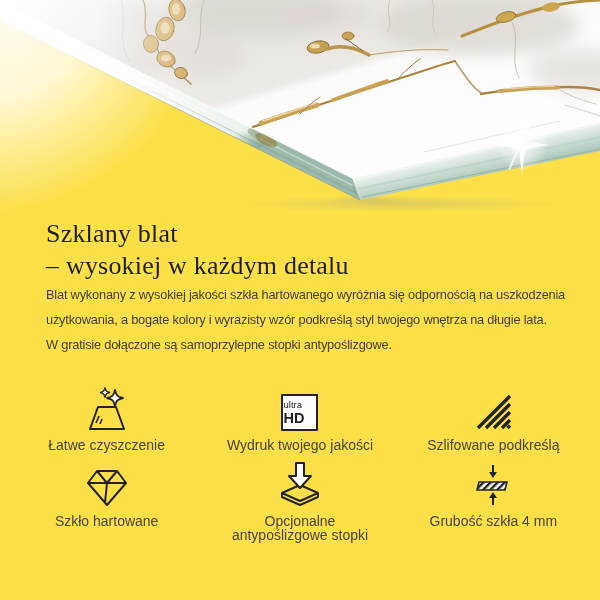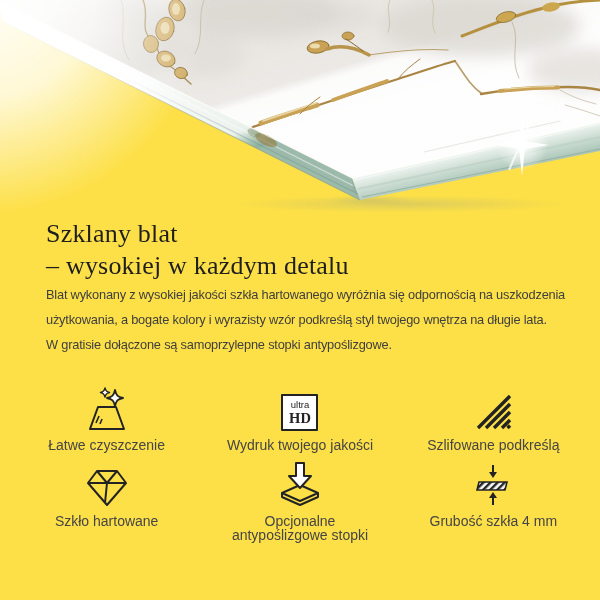--- a/index.html
+++ b/index.html
@@ -10,23 +10,23 @@
   .content{padding:0 46px;}
   h1{font-family:"Liberation Serif","DejaVu Serif",serif;font-weight:400;font-size:26px;line-height:32px;
      letter-spacing:.2px;color:#1e1e1e;margin:3px 0 0;}
   .para{}
   .para-line{font-size:12.8px;letter-spacing:-.2px;line-height:25px;color:#3e3e3e;white-space:nowrap;}
   .features{display:grid;grid-template-columns:1fr 1fr 1fr;margin:30px -36px 0;row-gap:11px;}
   .feature{display:flex;flex-direction:column;align-items:center;}
   .ficon{height:44px;display:flex;align-items:flex-end;justify-content:center;}
   .flabel{margin-top:7px;font-size:14px;line-height:14px;color:#454545;text-align:center;white-space:pre-line;}
   .hdbox{width:33px;height:33px;border:2.5px solid #232323;border-radius:1px;display:flex;flex-direction:column;
-         align-items:center;justify-content:center;background:#fff;}
+         justify-content:center;background:#fff;}
   .hd-top{font-size:9.5px;line-height:10px;color:#232323;}
-  .hd-bottom{font-size:14.5px;line-height:16px;font-weight:bold;color:#232323;font-family:Liberation Serif, serif;}
+  .hd-bottom{font-size:14.5px;line-height:16px;font-weight:bold;color:#232323;}
 </style>
 </head>
 <body>
 
 <div class="page">
 
   <div class="hero">
     <svg width="600" height="215" viewBox="0 0 600 215">
       <defs>
         <linearGradient id="gMarble" gradientUnits="userSpaceOnUse" x1="0" y1="0" x2="600" y2="180">

